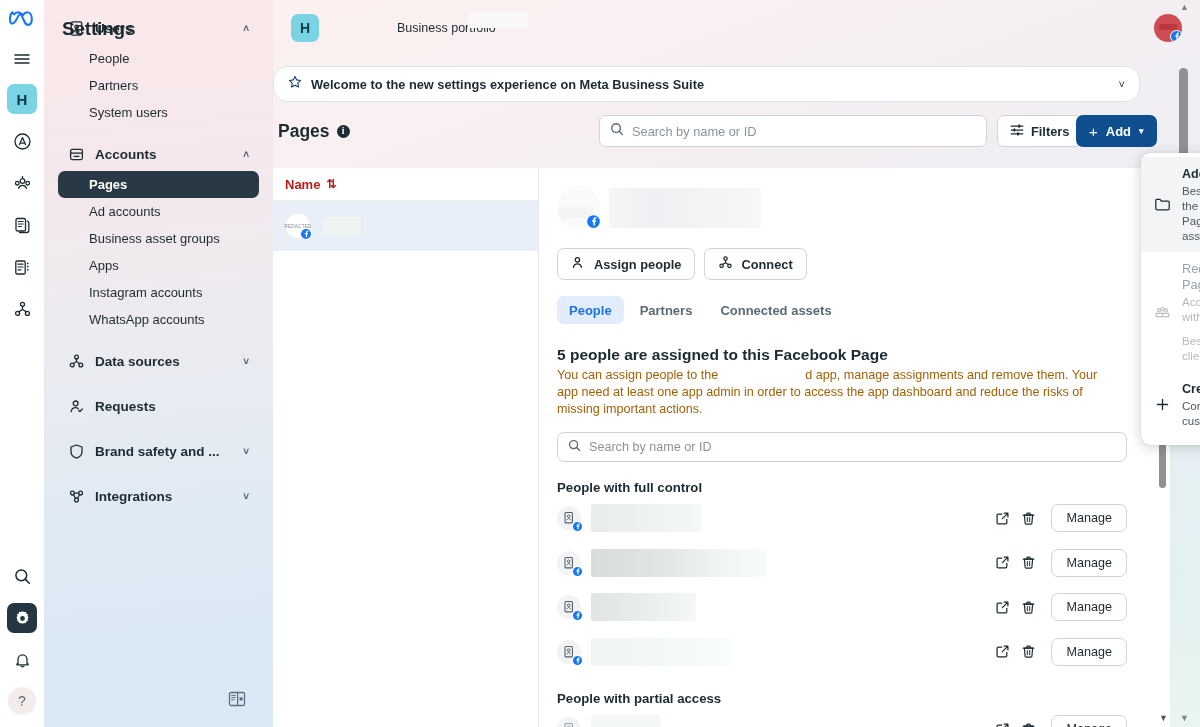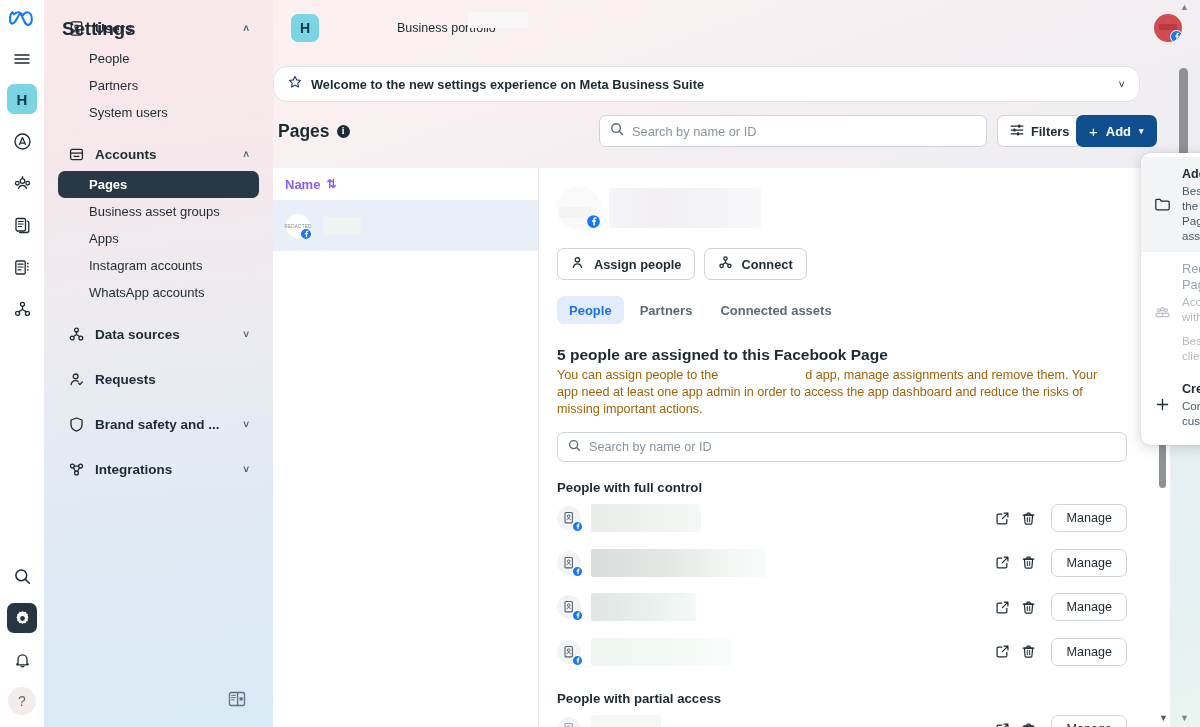--- a/index.html
+++ b/index.html
@@ -151,21 +151,21 @@
   .content {
     position: absolute; left: 0; right: 30px; top: 168px; bottom: 0;
     display: flex; background: transparent;
   }
   .list-col {
     width: 266px; flex: 0 0 266px; background: #ffffff;
     border-right: 1px solid #e4e6eb;
   }
   .list-head {
     height: 33px; display: flex; align-items: center; padding-left: 12px;
-    font-size: 13px; font-weight: bold; color: #8b5cf6; gap: 6px;
+    font-size: 13px; font-weight: bold; color: #b91c1c; gap: 6px;
     border-bottom: 1px solid #eceef0;
   }
   .list-row {
     height: 50px; display: flex; align-items: center; padding-left: 12px;
     background: #e9eff9; gap: 12px; cursor: pointer;
   }
   .row-av {
     width: 26px; height: 26px; border-radius: 50%; background: #ffffff;
     position: relative; display: flex; align-items: center; justify-content: center;
     border: 1px solid #f0f0f0;
@@ -421,20 +421,23 @@
             <rect x="2.6" y="3.4" width="11.8" height="10.2" rx="1.5" fill="none" stroke="#1c2b33" stroke-width="1.3"></rect>
             <line x1="2.6" y1="7.1" x2="14.4" y2="7.1" stroke="#1c2b33" stroke-width="1.3"></line>
             <line x1="5.6" y1="10.4" x2="11.4" y2="10.4" stroke="#1c2b33" stroke-width="1.3"></line>
           </svg>
       </span>
       <span>Accounts</span>
       <span class="chev">˄</span>
     </div>
     <div class="nav-sub selected">
         <span>Pages</span>
+      </div>
+    <div class="nav-sub">
+        <span>Ad accounts</span>
       </div>
     <div class="nav-sub">
         <span>Business asset groups</span>
       </div>
     <div class="nav-sub">
         <span>Apps</span>
       </div>
     <div class="nav-sub">
         <span>Instagram accounts</span>
       </div>

